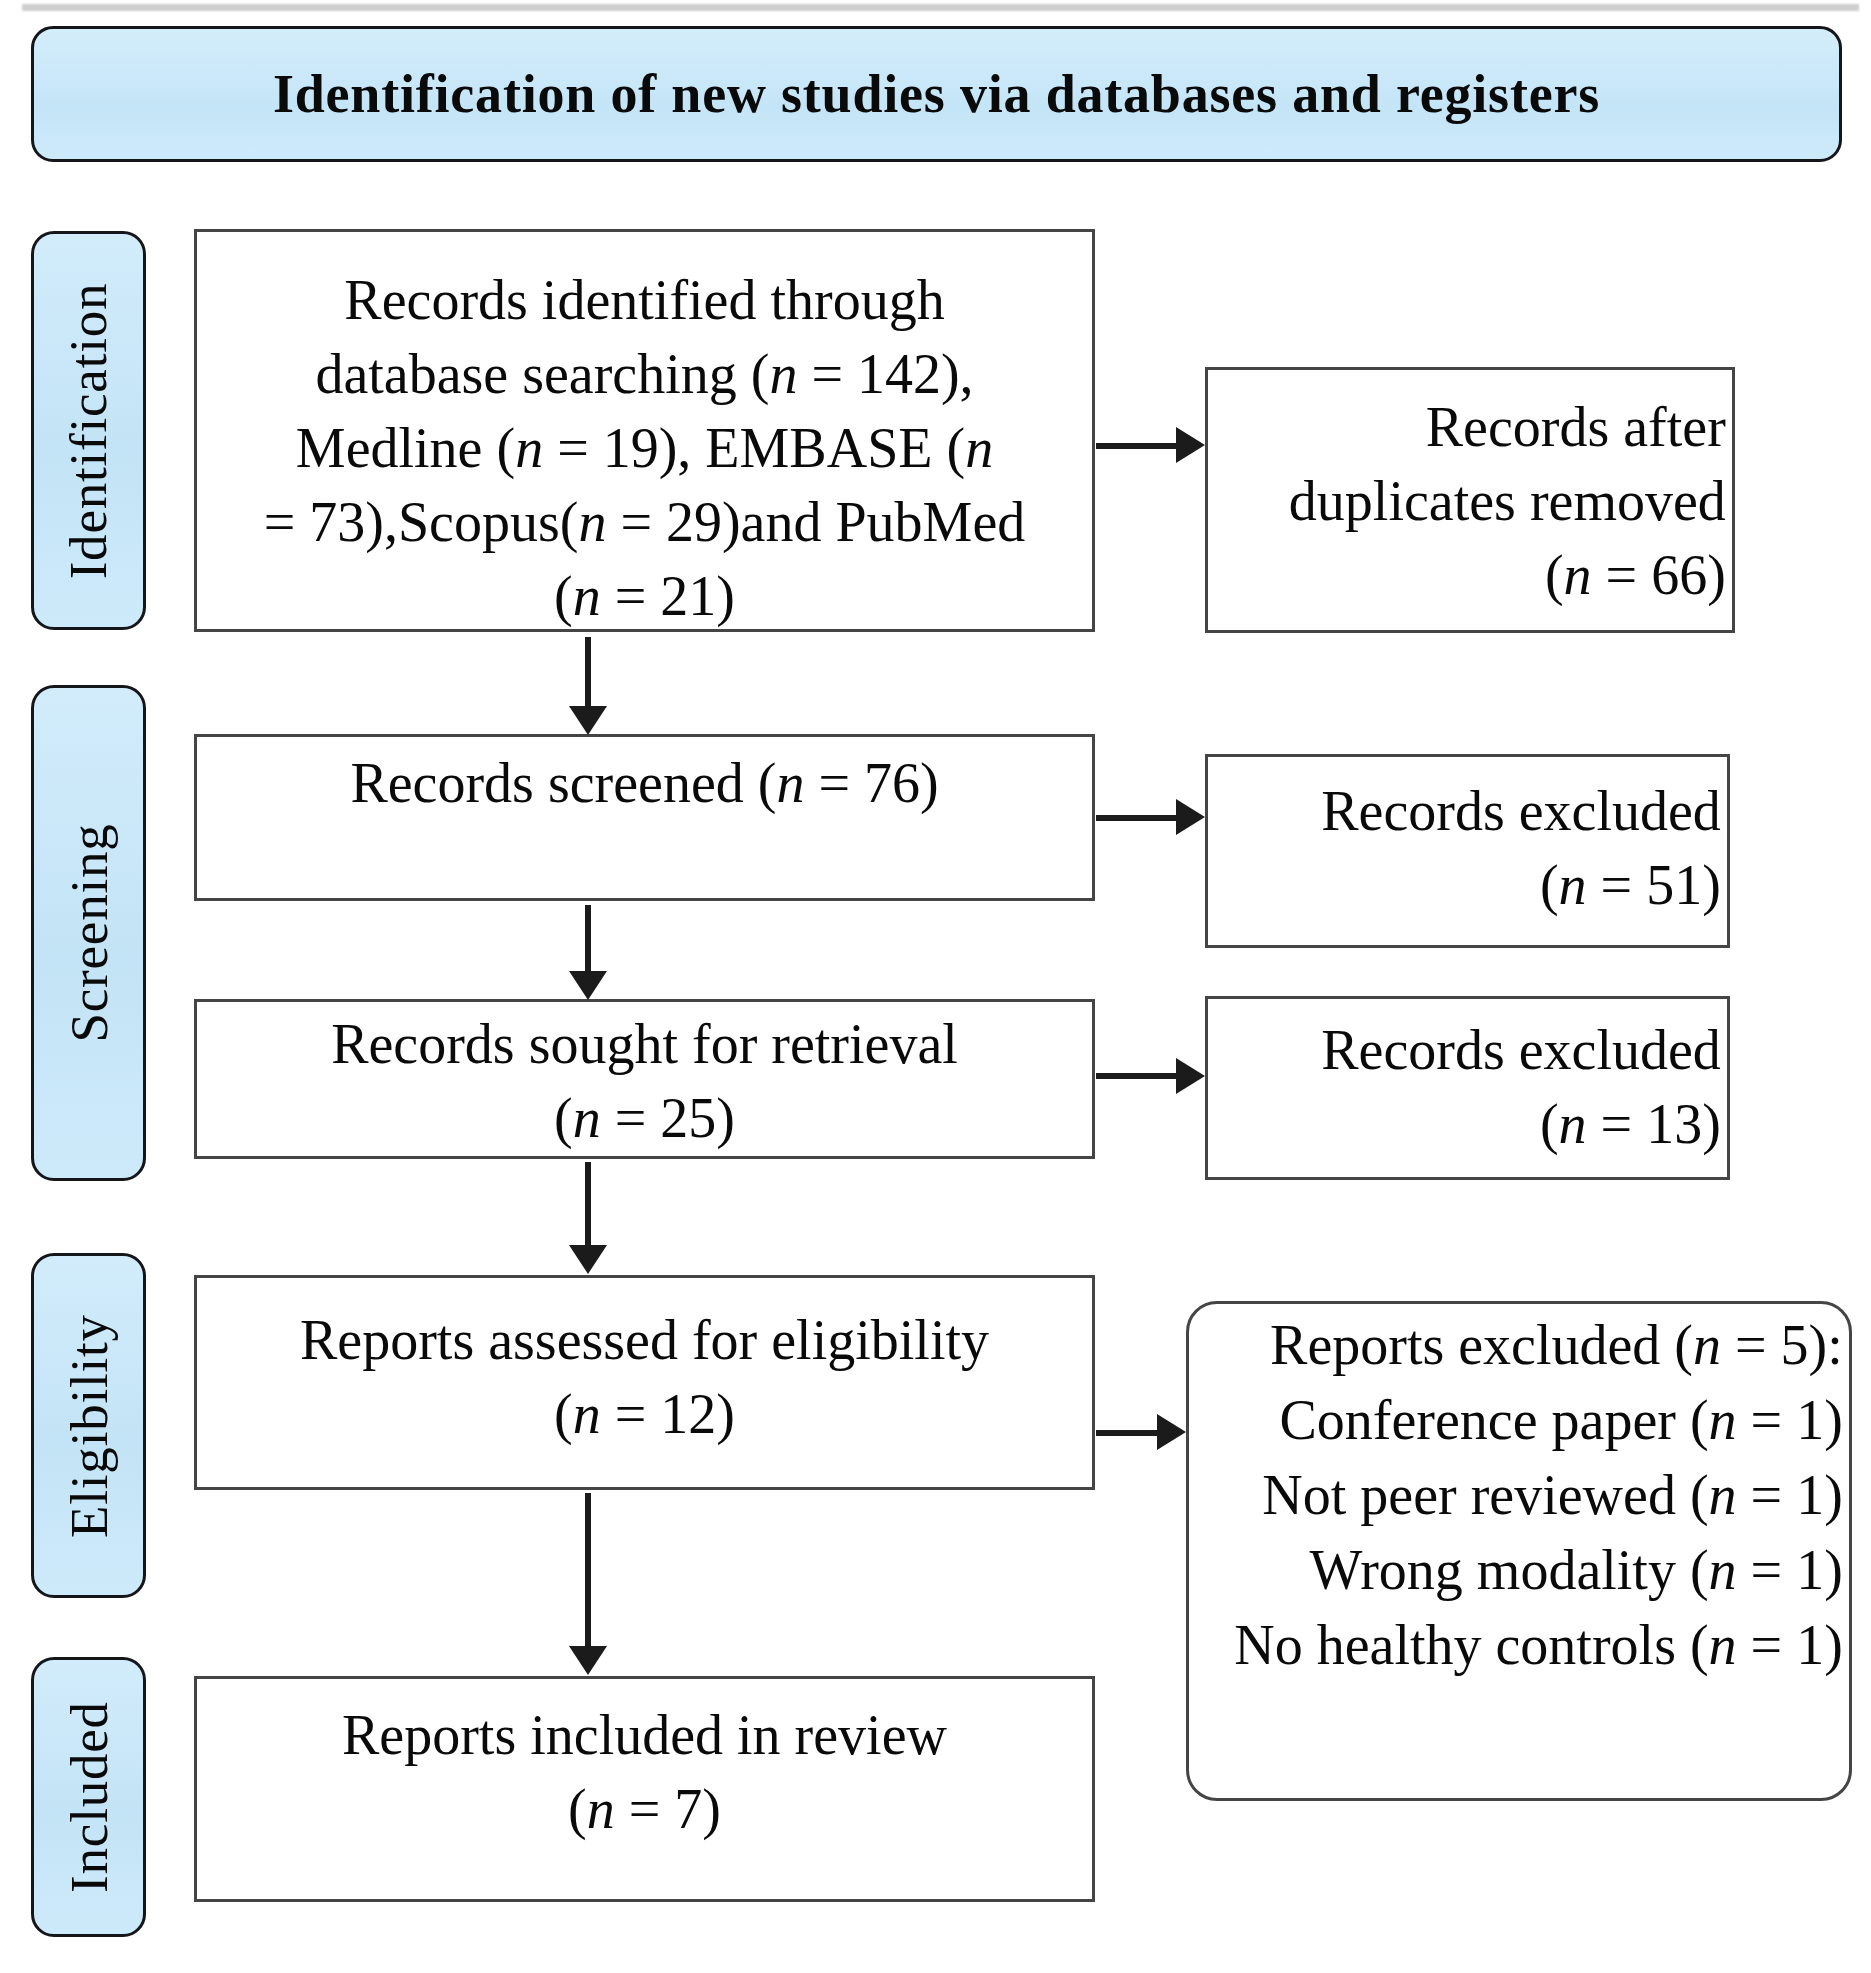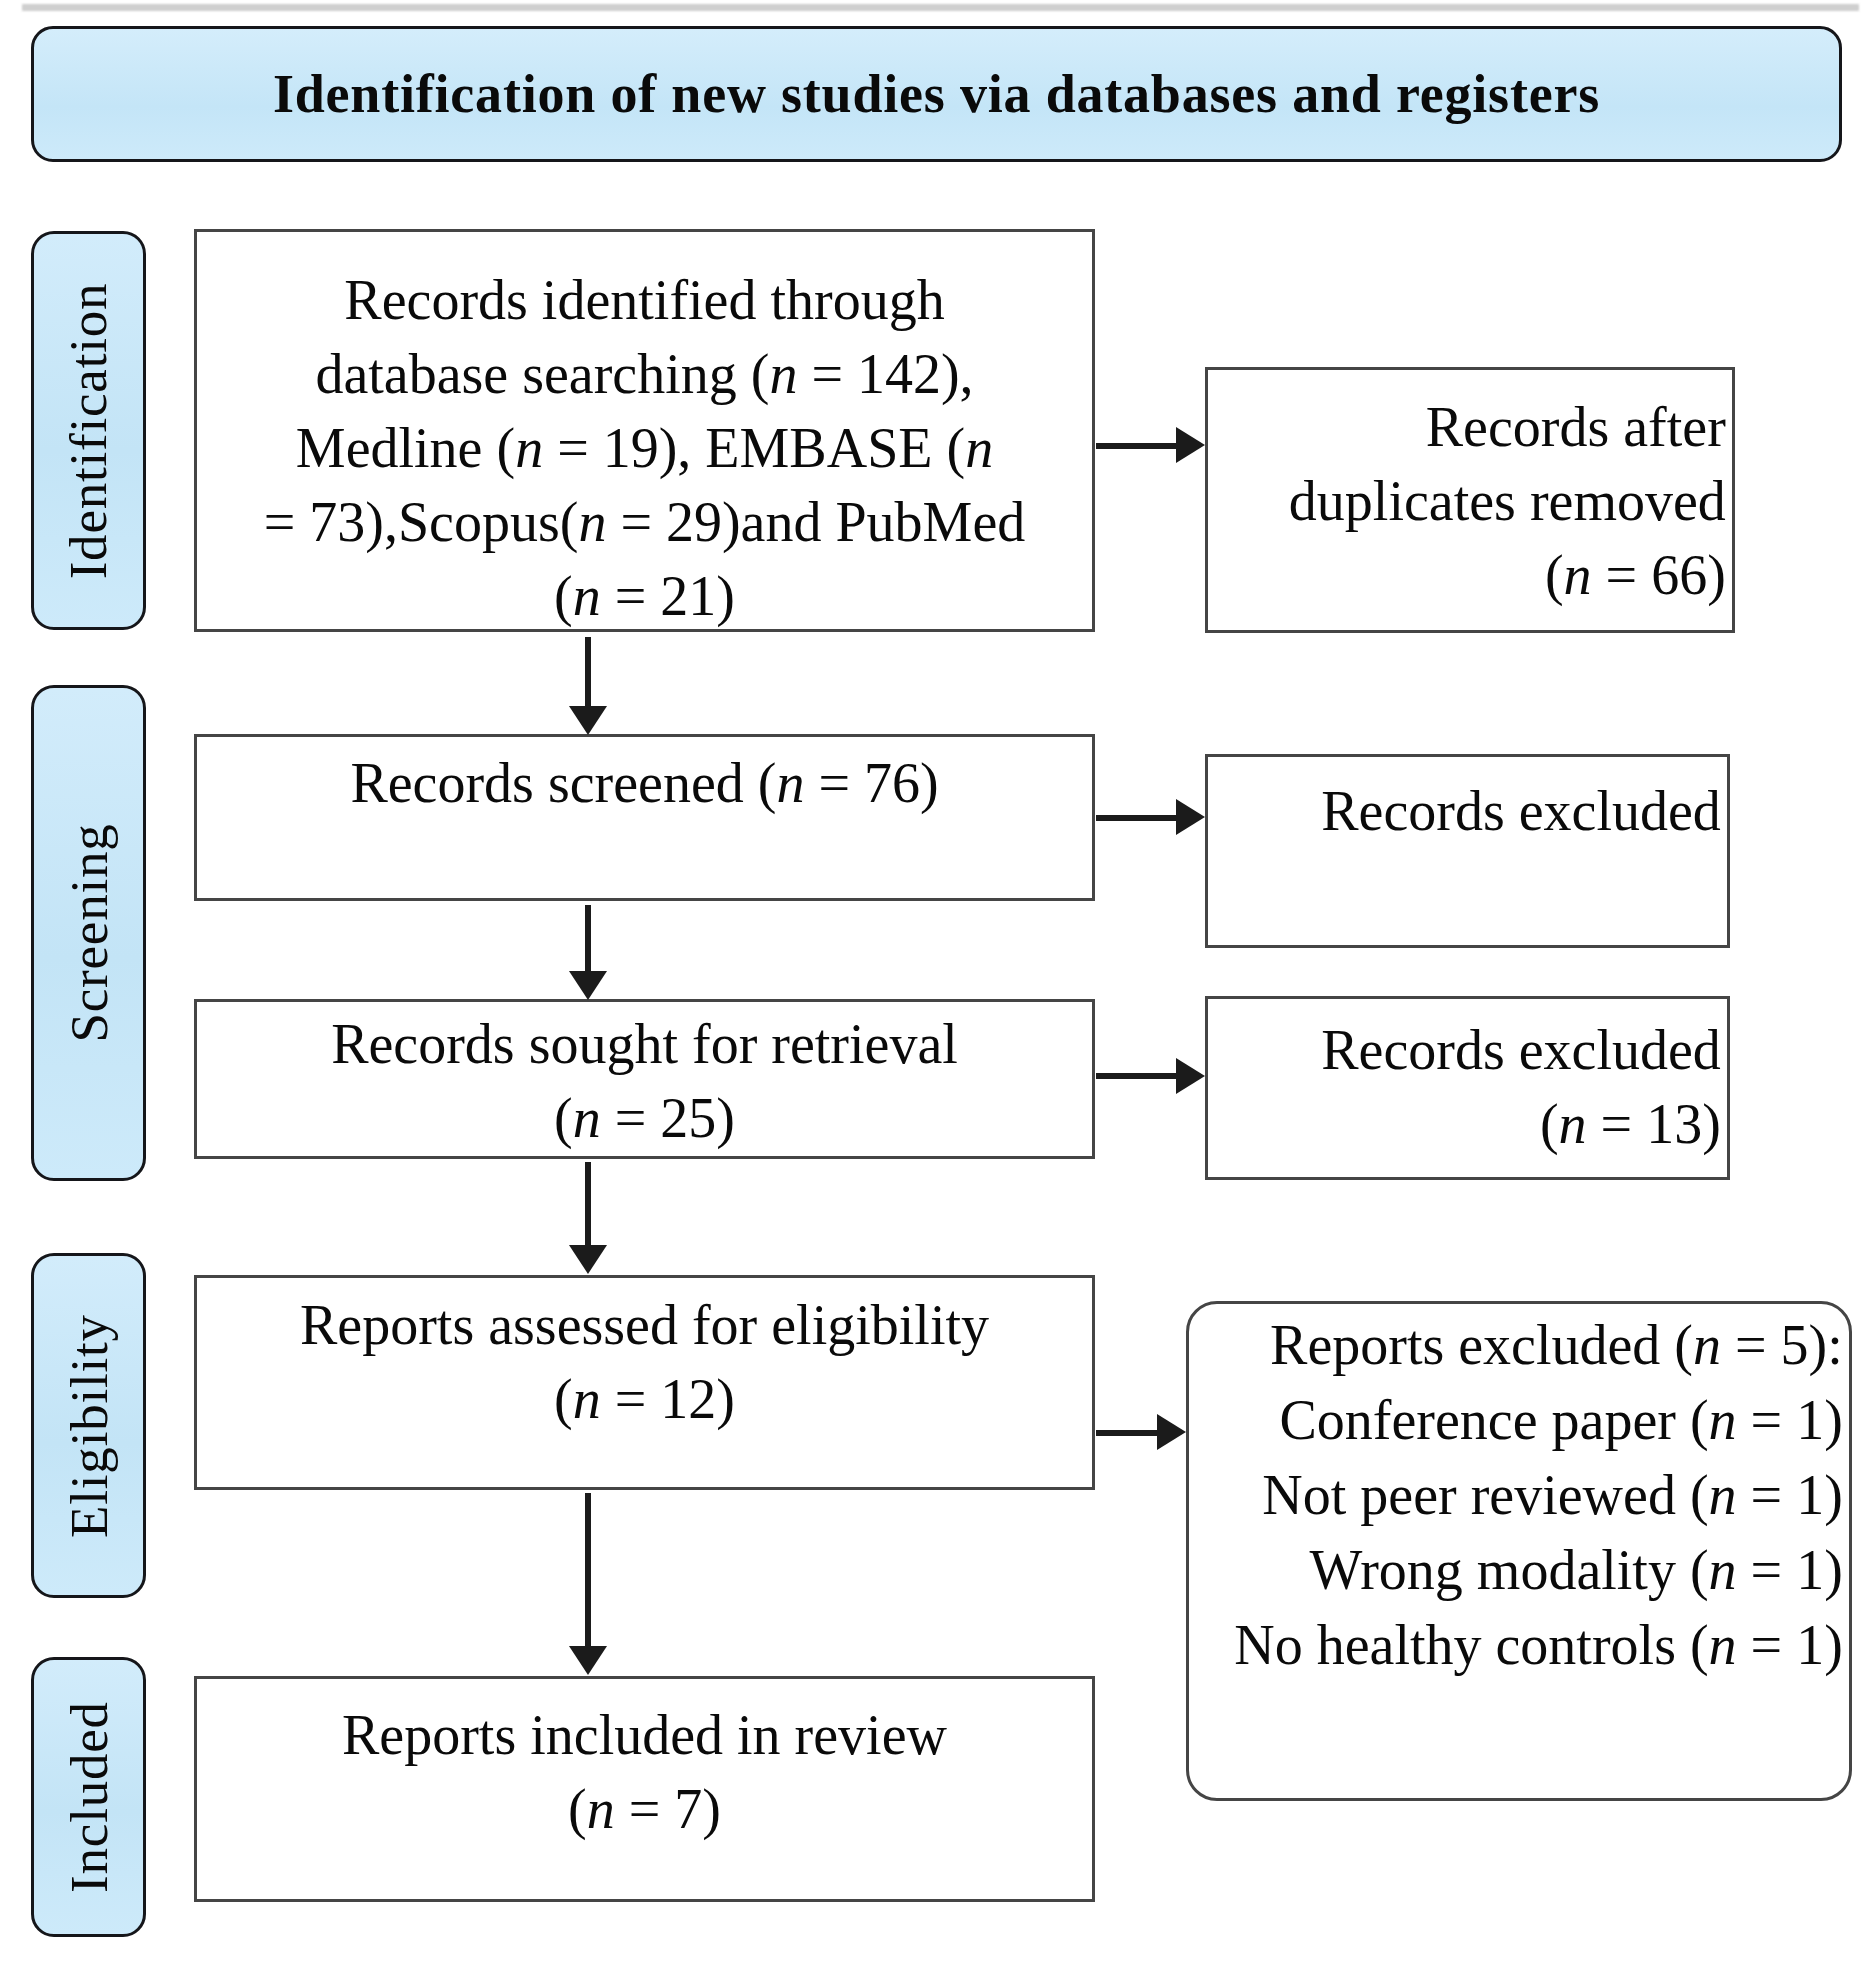--- a/index.html
+++ b/index.html
@@ -43,21 +43,21 @@
   .wbox{
     position:absolute;background:#ffffff;
     border:3.1px solid #454545;box-sizing:border-box;
     font-size:56px;line-height:74px;
   }
   .center{text-align:center;}
   .left{text-align:right;padding-left:17px;padding-right:6.2px;}
   .b1{left:194px;top:229px;width:901px;height:403px;padding-top:31px;}
   .b2{left:194px;top:734px;width:901px;height:167px;padding-top:9px;}
   .b3{left:194px;top:999px;width:901px;height:160px;padding-top:4.6px;}
-  .b4{left:194px;top:1275px;width:901px;height:215px;padding-top:10px;}
+  .b4{left:194px;top:1275px;width:901px;height:215px;padding-top:25px;}
   .b5{left:194px;top:1676px;width:901px;height:226px;padding-top:18.6px;}
   .r1{left:1205px;top:367px;width:530px;height:266px;padding-top:20px;}
   .r2{left:1205px;top:754px;width:525px;height:194px;padding-top:17px;}
   .r3{left:1205px;top:996px;width:525px;height:184px;padding-top:14px;}
   .r4{left:1186px;top:1301px;width:666px;height:500px;padding-top:4px;line-height:75px;border-radius:31px;}
   .vline{position:absolute;width:6.2px;background:#1b1b1b;}
   .vhead{position:absolute;width:0;height:0;
     border-left:19.4px solid transparent;border-right:19.4px solid transparent;
     border-top:29px solid #1b1b1b;}
   .hline{position:absolute;height:6.2px;background:#1b1b1b;}
@@ -118,20 +118,21 @@
   </div>
 
   <div class="wbox left r1">
     <div class="line">Records after</div>
     <div class="line">duplicates removed</div>
     <div class="line">(<i>n</i> = 66)</div>
   </div>
 
   <div class="wbox left r2">
     <div class="line">Records excluded</div>
+    <div class="line">(<i>n</i> = 51)</div>
   </div>
 
   <div class="wbox left r3">
     <div class="line">Records excluded</div>
     <div class="line">(<i>n</i> = 13)</div>
   </div>
 
   <div class="wbox left r4">
     <div class="line">Reports excluded (<i>n</i> = 5):</div>
     <div class="line">Conference paper (<i>n</i> = 1)</div>

